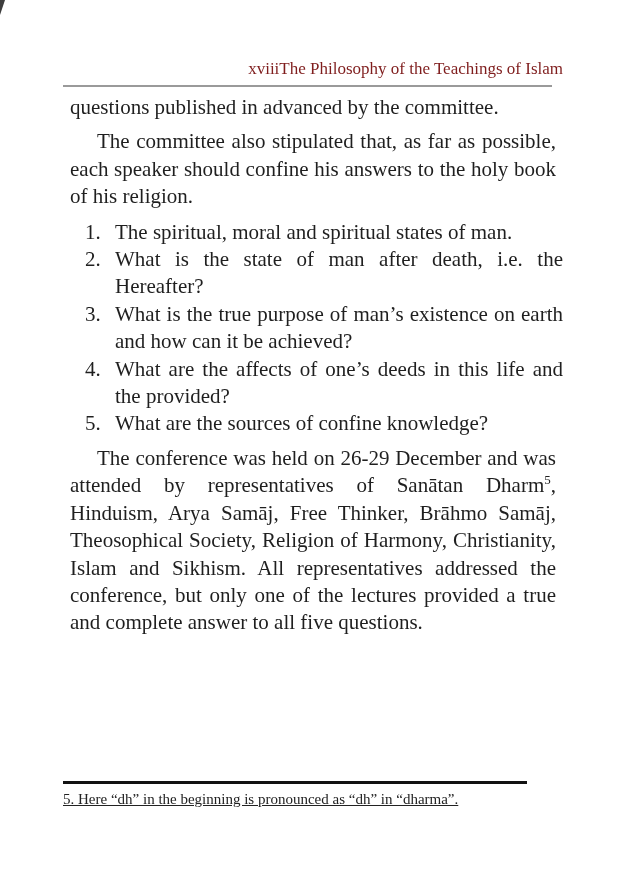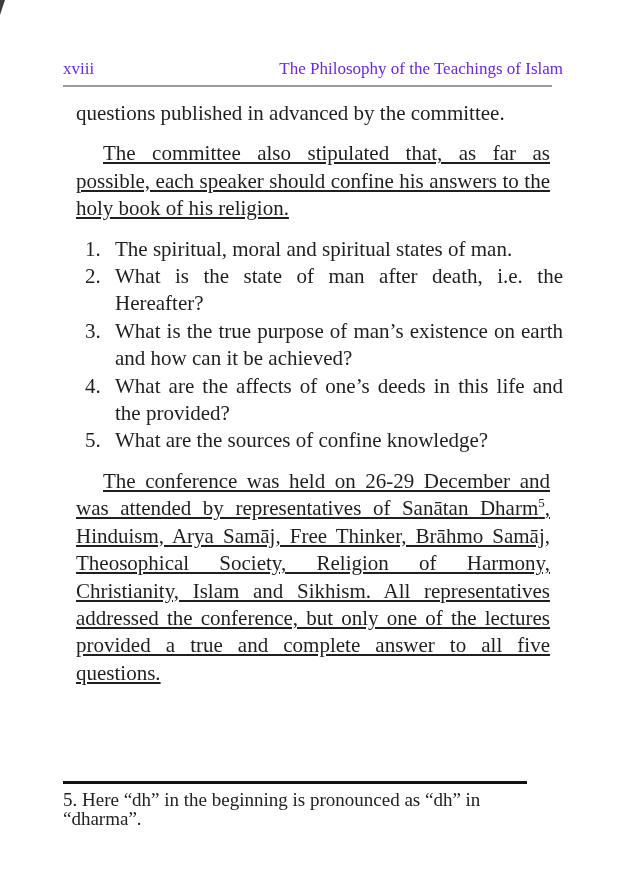--- a/index.html
+++ b/index.html
@@ -16,42 +16,42 @@
   }
   .corner-artifact {
     position: absolute;
     left: 0; top: 0;
     width: 0; height: 0;
     border-left: 5px solid #3d3d3d;
     border-bottom: 15px solid transparent;
   }
   .running-header {
     display: flex;
-    justify-content: space-between;
+    justify-content: flex-end;
     align-items: baseline;
     font-size: 17px;
     line-height: 20px;
-    color: #6d28d9;
+    color: #7f1d1d;
   }
   .header-rule {
     margin-top: 6px;
     height: 2px;
     width: 489px;
     background: #9a9a9a;
   }
   .body-text {
     margin-top: 4px;
     width: 500px;
     font-size: 21px;
     line-height: 27.4px;
     text-align: justify;
     color: #1f1f1f;
   }
-  .body-text p { margin: 13px; }
-  p.indent { text-indent: 27px; text-decoration: underline; }
+  .body-text p { margin: 7px; }
+  p.indent { text-indent: 27px; }
   p.noindent { text-indent: 0; }
   .question-list {
     list-style: none;
     margin: 8px 0 0 0;
     padding: 0;
   }
   .question-list li {
     position: relative;
     padding-left: 52px;
     text-align: justify;
@@ -72,24 +72,25 @@
     top: 781px;
     width: 500px;
   }
   .footnote-rule {
     width: 464px;
     height: 3px;
     background: #121212;
   }
   .footnote-text {
     margin: 6px 0 0 0;
-    font-size: 19px;
+    font-size: 15px;
     line-height: 19px;
     color: #222;
     text-align: left;
+    text-decoration: underline;
   }
 </style>
 </head>
 <body>
 
 <div class="page">
 
   <div class="corner-artifact"></div>
 
   <header class="running-header">

